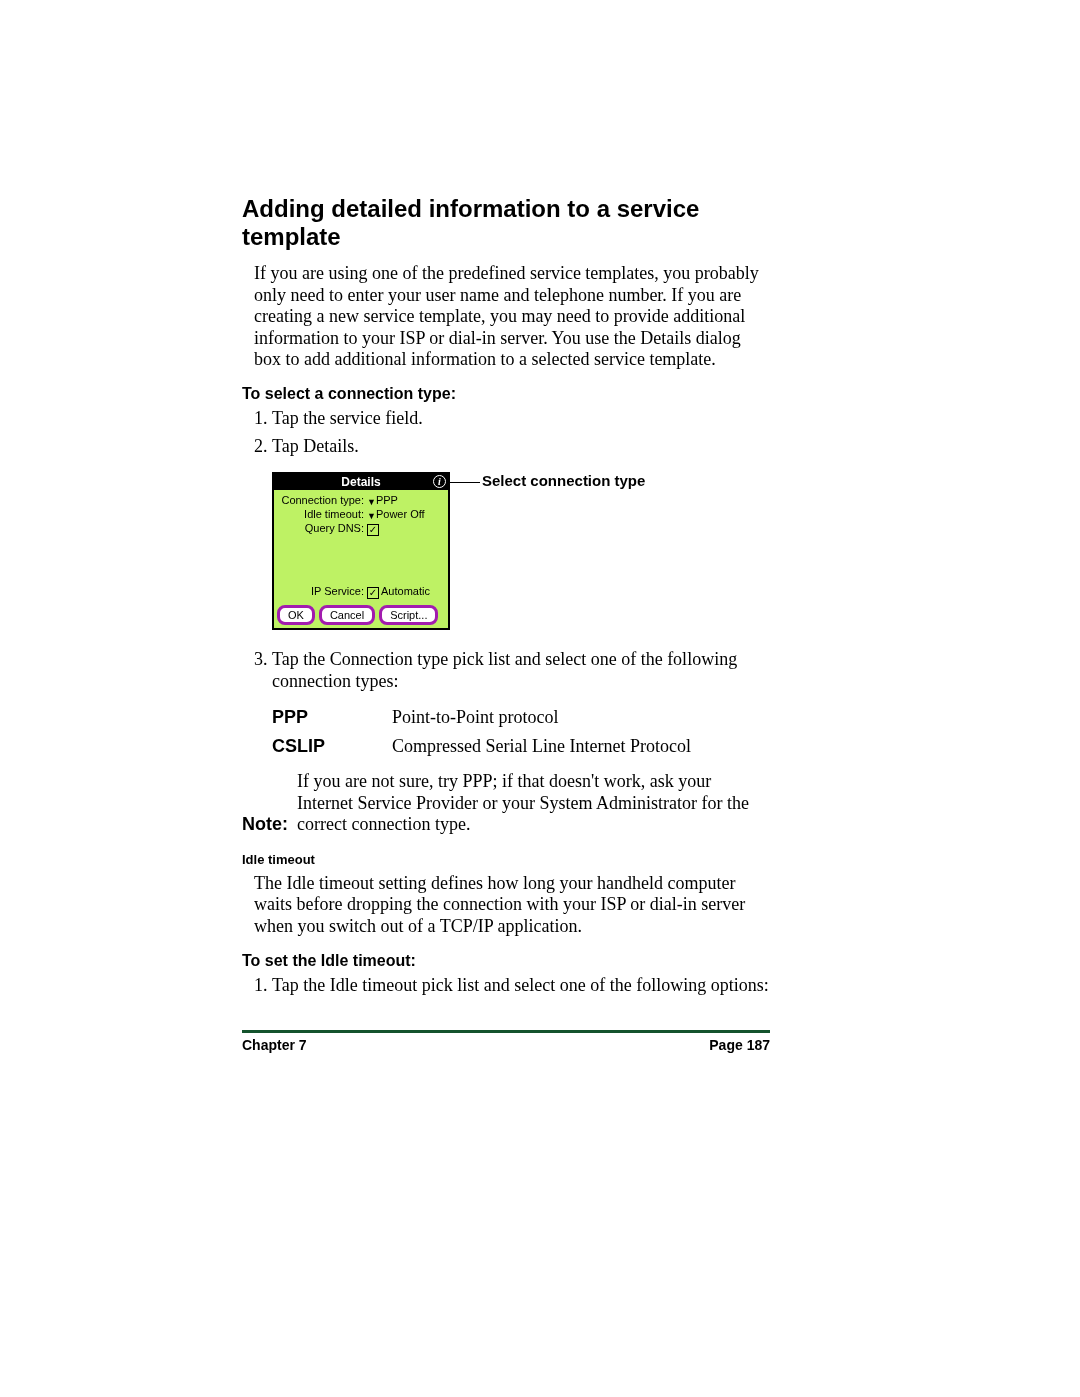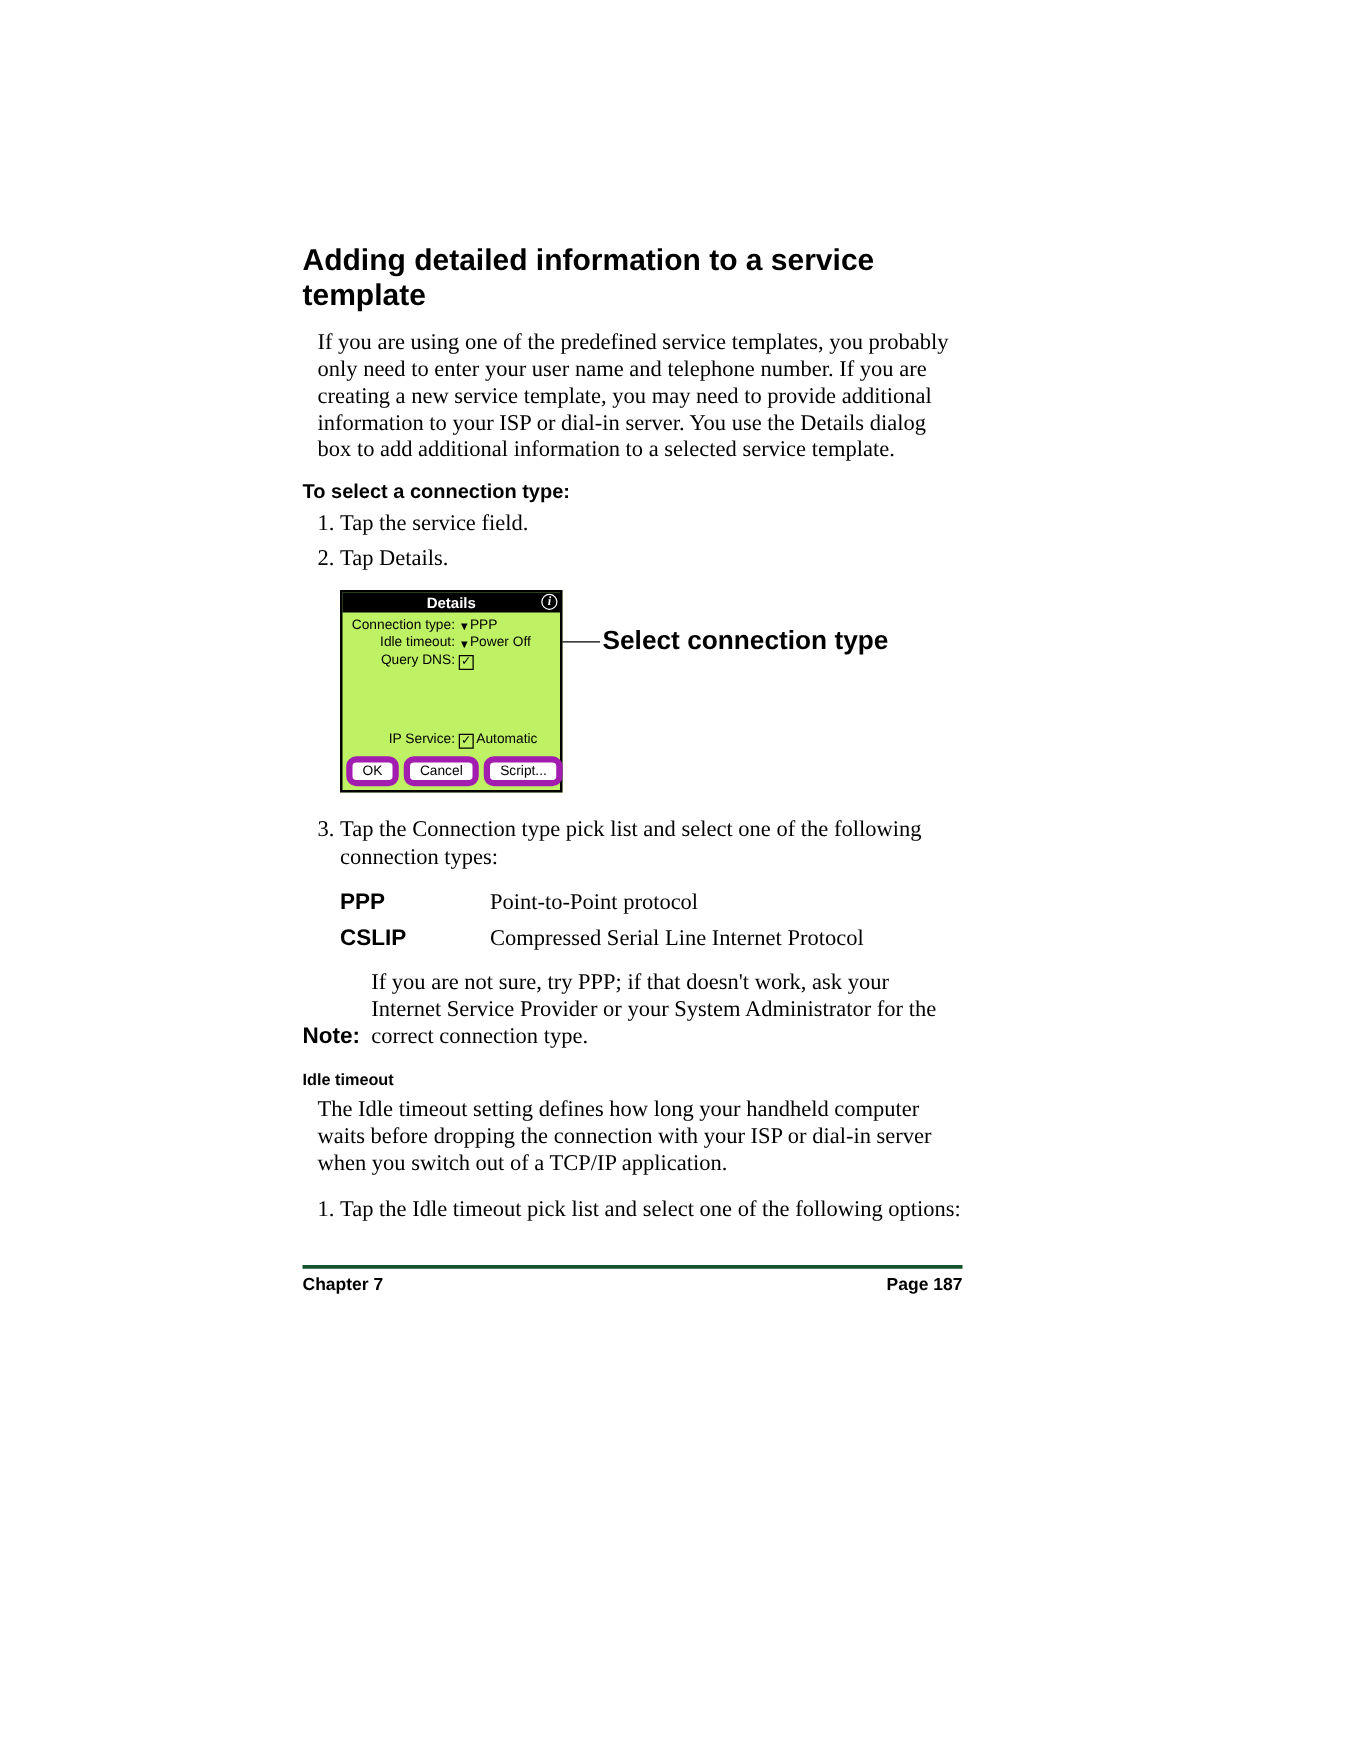--- a/index.html
+++ b/index.html
@@ -111,33 +111,32 @@
   }
   .spacer {
     height: 48px;
   }
   .pbtns {
     padding: 3px;
     display: flex;
     gap: 4px;
   }
   .pbtn {
-    border: 5px solid #a21caf;
+    border: 3px solid #a21caf;
     border-radius: 8px;
     padding: 0 8px;
     font-size: 11px;
     line-height: 14px;
     height: 14px;
     background: #fff;
   }
   .callout {
     font-family: Arial, Helvetica, sans-serif;
     font-weight: bold;
-    font-size: 21px;
-    margin-top: 29px;
+    font-size: 15px;
     position: relative;
   }
   .callout-line {
     display: inline-block;
     border-top: 1px solid #000;
     width: 30px;
     vertical-align: middle;
     margin-right: 2px;
   }
   
@@ -256,20 +255,21 @@
   </div>
 
   <div class="note">
     <div class="nl">Note:</div>
     <div>If you are not sure, try PPP; if that doesn't work, ask your Internet Service Provider or your System Administrator for the correct connection type.</div>
   </div>
 
   <h3 class="sub">Idle timeout</h3>
   <p class="body">The Idle timeout setting defines how long your handheld computer waits before dropping the connection with your ISP or dial-in server when you switch out of a TCP/IP application.</p>
 
+  <div class="proc-head">To set the Idle timeout:</div>
   <ol class="steps">
     <li>Tap the Idle timeout pick list and select one of the following options:</li>
   </ol>
 
   <div class="footer">
     <span>Chapter 7</span>
     <span>Page 187</span>
   </div>
 
 </div>

